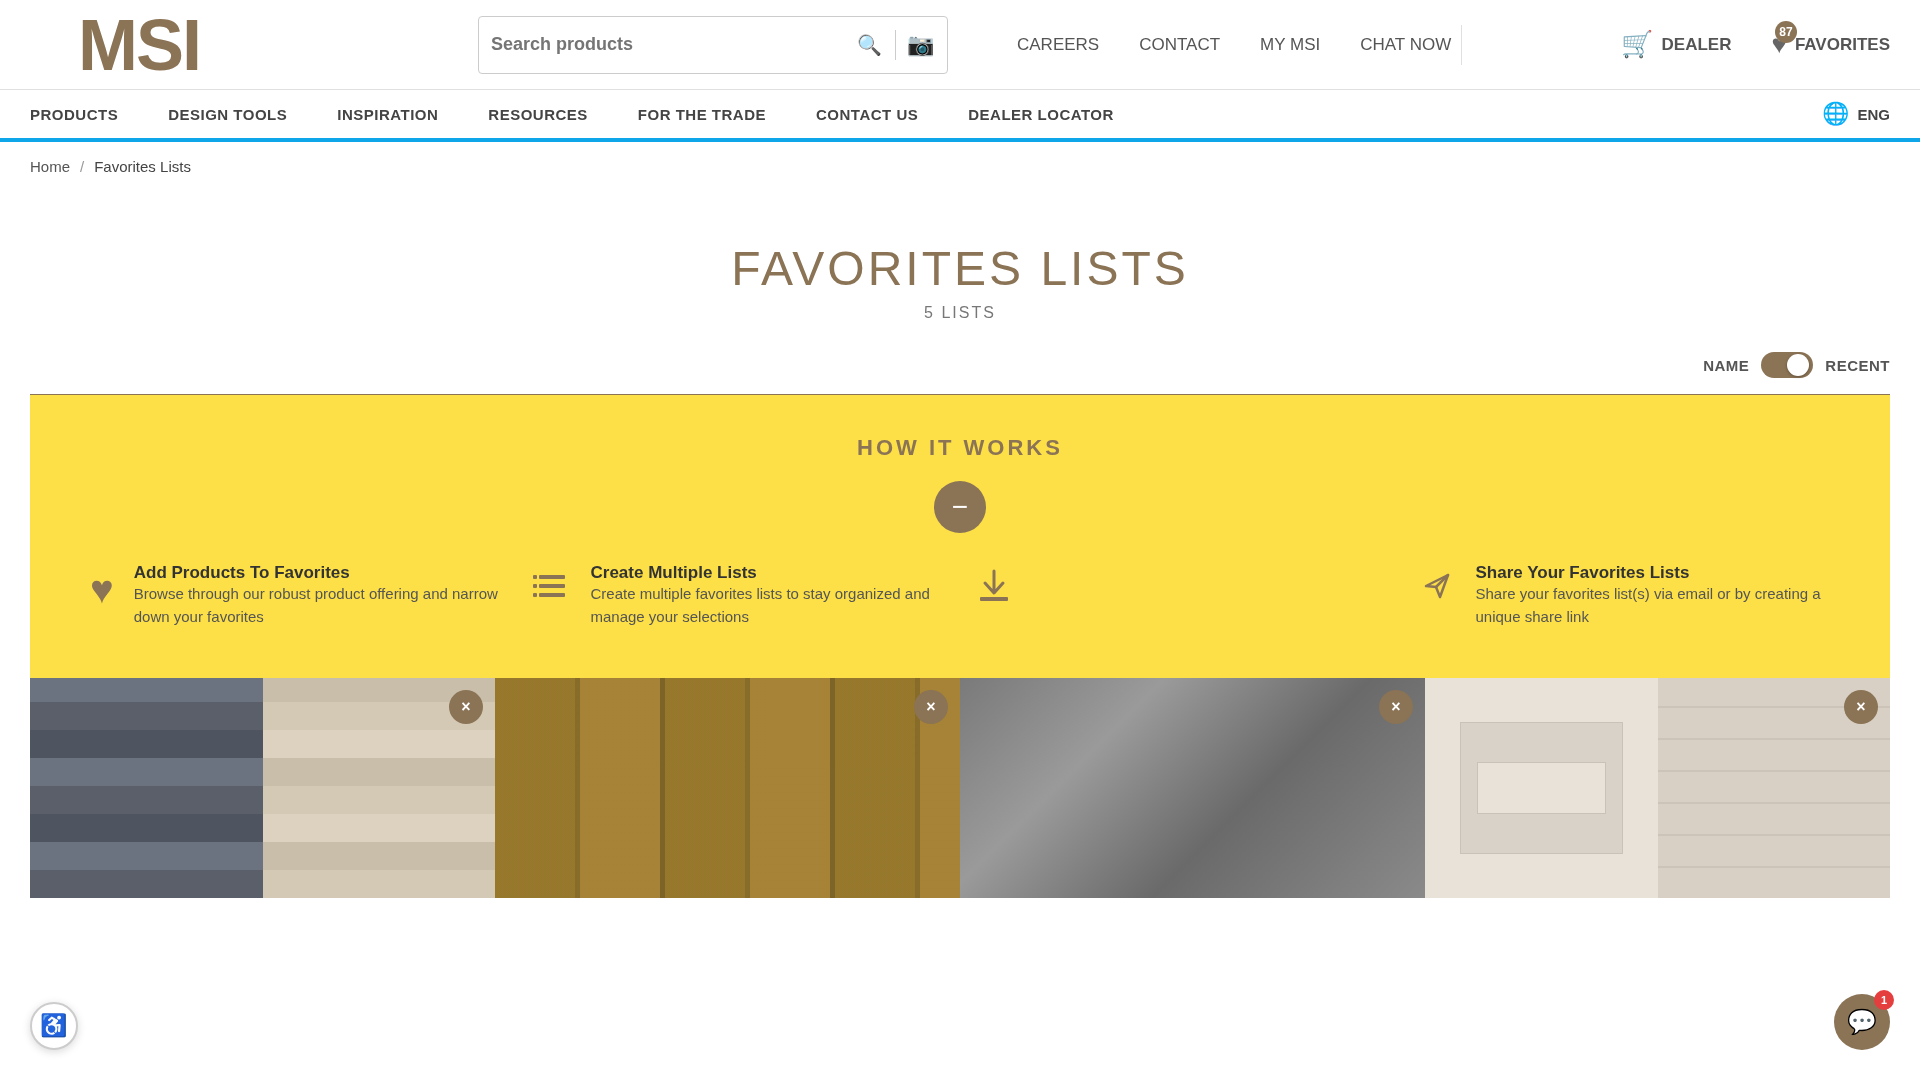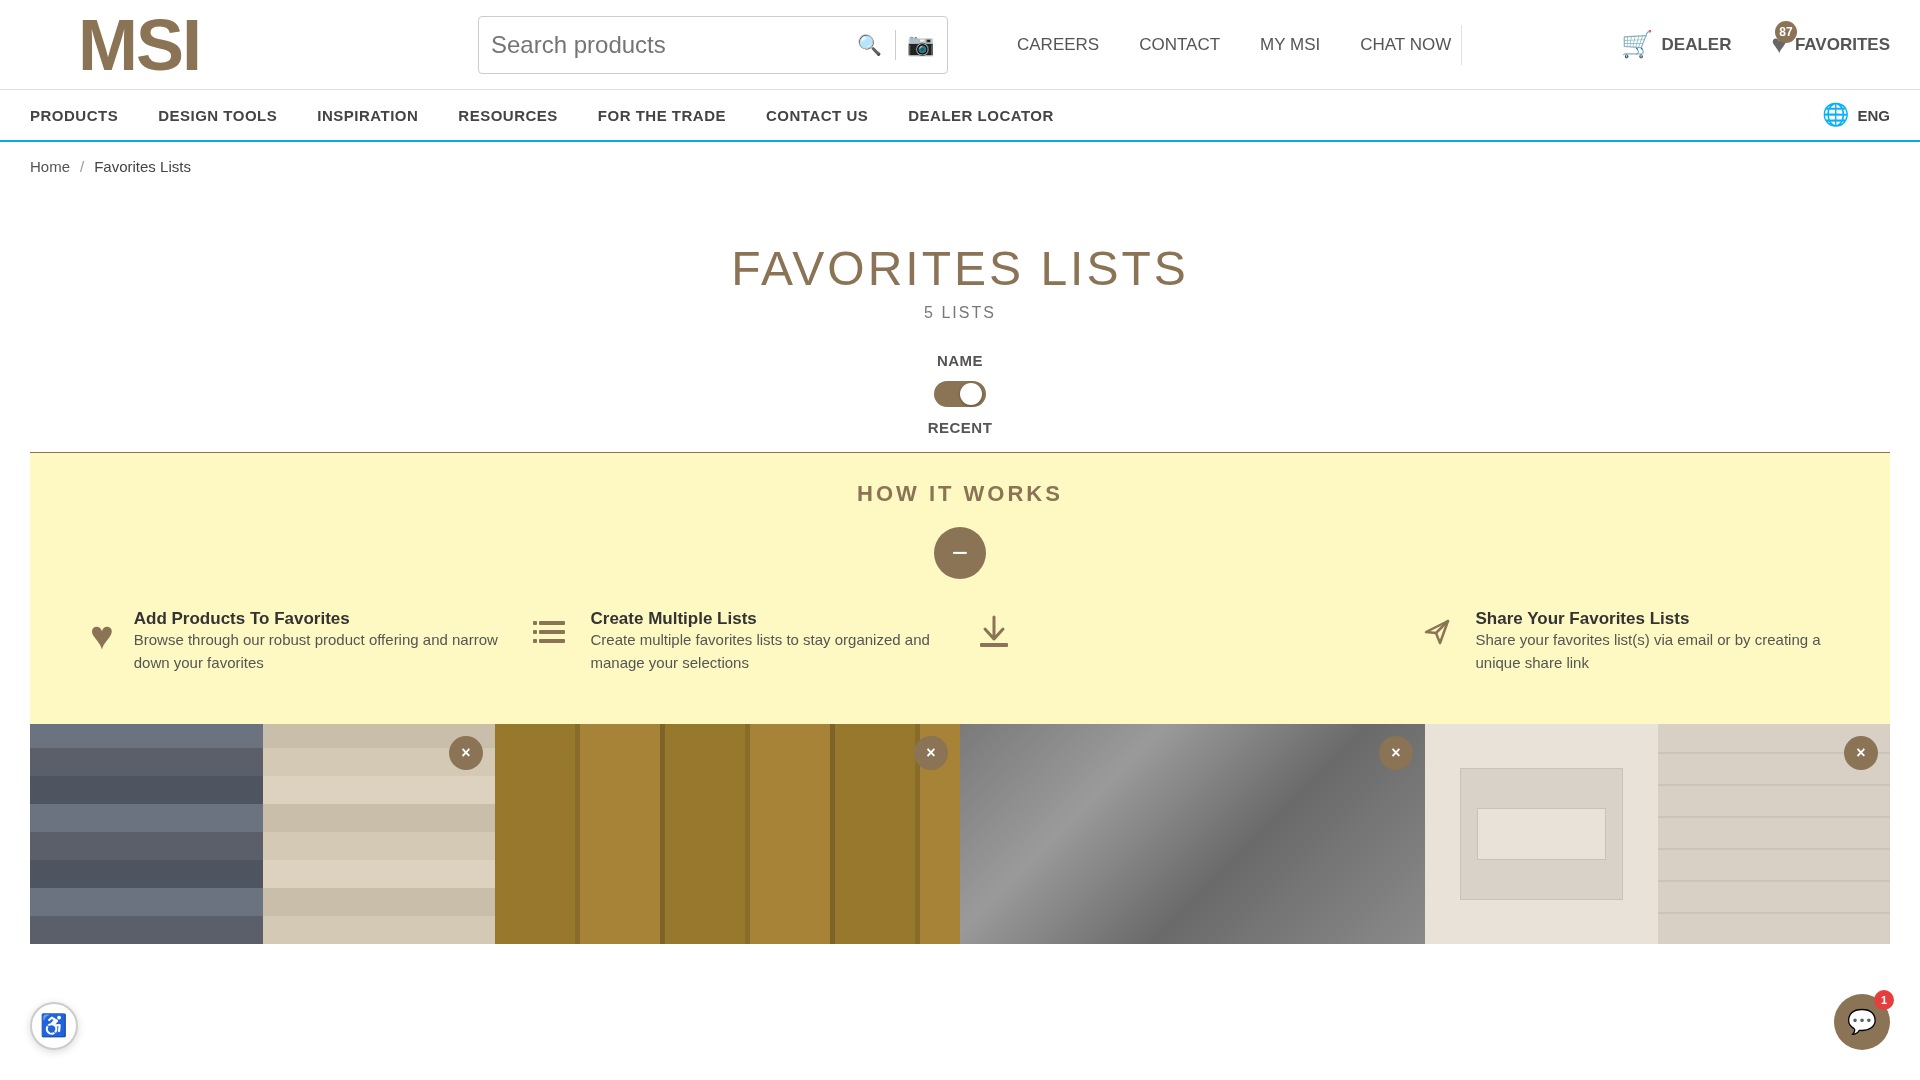--- a/index.html
+++ b/index.html
@@ -33,24 +33,25 @@
       border: 1.5px solid #ccc;
       border-radius: 4px;
       padding: 0 12px;
       height: 58px;
       width: 470px;
       background: #fff;
     }
     .search-input {
       border: none;
       outline: none;
-      font-size: 24px;
+      font-size: 18px;
       color: #7f1d1d;
       flex: 1;
       background: transparent;
+      font-weight: bold;
     }
     .search-divider {
       width: 1px;
       height: 30px;
       background: #ccc;
       margin: 0 12px;
     }
     .search-icon {
       font-size: 20px;
       color: #666;
@@ -116,23 +117,23 @@
       justify-content: center;
       font-weight: bold;
     }
 
     
     .main-nav {
       display: flex;
       align-items: center;
       padding: 0 30px;
       height: 52px;
-      border-bottom: 2px solid #0ea5e9;
+      border-bottom: 4px solid #0ea5e9;
       background: #fff;
-      gap: 40px;
+      gap: 50px;
     }
     .main-nav-item {
       font-size: 15px;
       font-weight: 600;
       color: #444;
       cursor: pointer;
       text-transform: uppercase;
       letter-spacing: 0.5px;
       white-space: nowrap;
     }
@@ -190,21 +191,20 @@
       text-transform: uppercase;
     }
 
     
     .sort-toggle-row {
       display: flex;
       justify-content: flex-end;
       align-items: center;
       padding: 10px 0 16px;
       gap: 12px;
-      flex-direction: column;
     }
     .sort-label {
       font-size: 15px;
       font-weight: 600;
       color: #555;
       letter-spacing: 0.5px;
     }
     .toggle-switch {
       position: relative;
       width: 52px;
@@ -228,22 +228,22 @@
 
     
     .section-divider {
       height: 1px;
       background: #8B7355;
       margin: 0;
     }
 
     
     .how-it-works {
-      background: #fef9c3;
-      padding: 28px 60px 50px;
+      background: #fde047;
+      padding: 40px 60px 50px;
       margin: 0;
     }
     .how-title {
       text-align: center;
       font-size: 22px;
       font-weight: 600;
       color: #8B7355;
       letter-spacing: 3px;
       text-transform: uppercase;
       margin-bottom: 20px;

